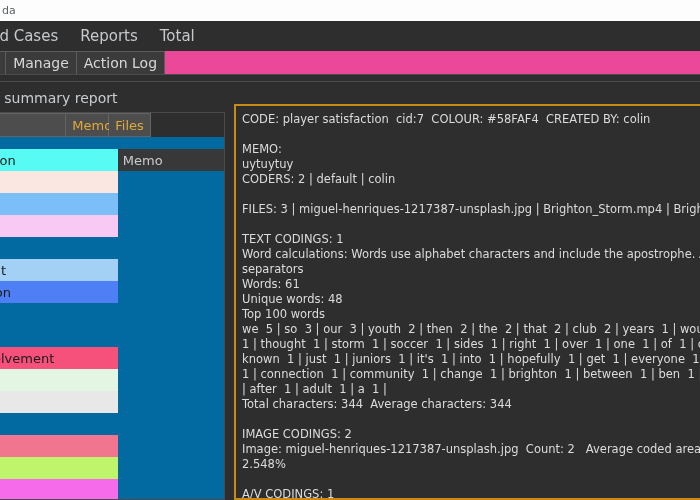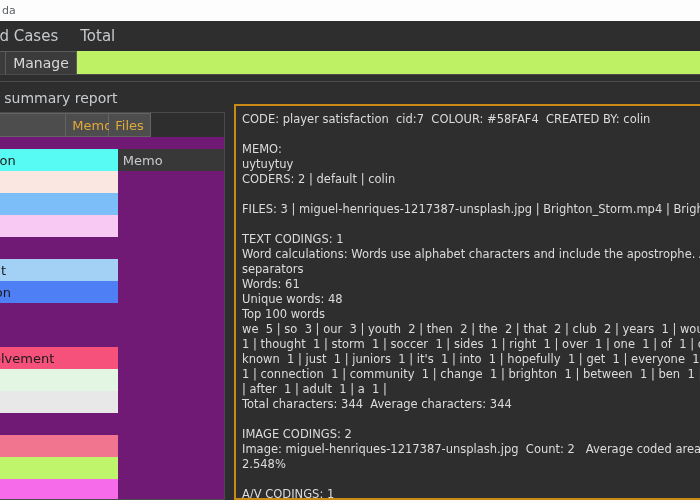--- a/index.html
+++ b/index.html
@@ -25,21 +25,21 @@
     overflow:hidden; white-space:nowrap;
   }
   .menubar-inner { display:flex; align-items:center; margin-left:-68px; }
   .menu-item {
     color:#c6c9cd; font-size:15px; padding:3px 11px; white-space:nowrap;
   }
 
   
   .toolbar {
     position:absolute; left:0; top:51px; width:700px; height:24px;
-    background:#bef264; overflow:hidden; white-space:nowrap;
+    background:#ec4899; overflow:hidden; white-space:nowrap;
   }
   .toolbar-inner { display:flex; align-items:stretch; height:24px; margin-left:-54px; }
   .tb-btn {
     background:#3b3b3b; border:1px solid #5c5c5c; border-right:none;
     color:#d8d8d8; font-size:14px; padding:1px 7px 2px 7px;
     display:flex; align-items:center; white-space:nowrap;
   }
   .tb-btn:last-child { border-right:1px solid #5c5c5c; }
   .tb-btn.active { border-left:2px solid #e8a33d; }
   .toolbar-rule {
@@ -54,21 +54,21 @@
   
   .report-heading {
     position:absolute; left:0; top:90px; width:250px; height:20px;
     color:#c9ccd0; font-size:14px; white-space:nowrap; overflow:hidden;
     margin-left:-36px;
   }
 
   
   .left-panel {
     position:absolute; left:0; top:112px; width:225px; height:388px;
-    background:#701a75; border:1px solid #4a4a4a; border-left:none;
+    background:#0369a1; border:1px solid #4a4a4a; border-left:none;
     overflow:hidden;
   }
   .tree-header { display:flex; height:24px; margin-left:-118px; }
   .th-cell {
     background:#4d4d4d; border:1px solid #646464; border-left:none;
     display:flex; align-items:center; padding:0 6px;
     font-size:13px; color:#e0a93b; white-space:nowrap;
   }
   .th-name { width:310px; }
   .th-memo { width:43px; }
@@ -107,28 +107,30 @@
 
 <div id="app">
 
   <div class="titlebar">
     <span>da</span>
   </div>
 
   <div class="menubar">
     <div class="menubar-inner" id="menubar-inner">
         <div class="menu-item">Files and Cases</div>
+        <div class="menu-item">Reports</div>
         <div class="menu-item">Total</div>
       </div>
   </div>
 
   <div class="toolbar">
     <div class="toolbar-inner" id="toolbar-inner">
         <div class="tb-btn active">Codes</div>
         <div class="tb-btn">Manage</div>
+        <div class="tb-btn">Action Log</div>
       </div>
     <div class="toolbar-rule"></div>
   </div>
 
   <div class="panel-top-rule"></div>
 
   <div class="report-heading">Code summary report</div>
 
   <div class="left-panel">
     <div class="tree-header" id="tree-header">

